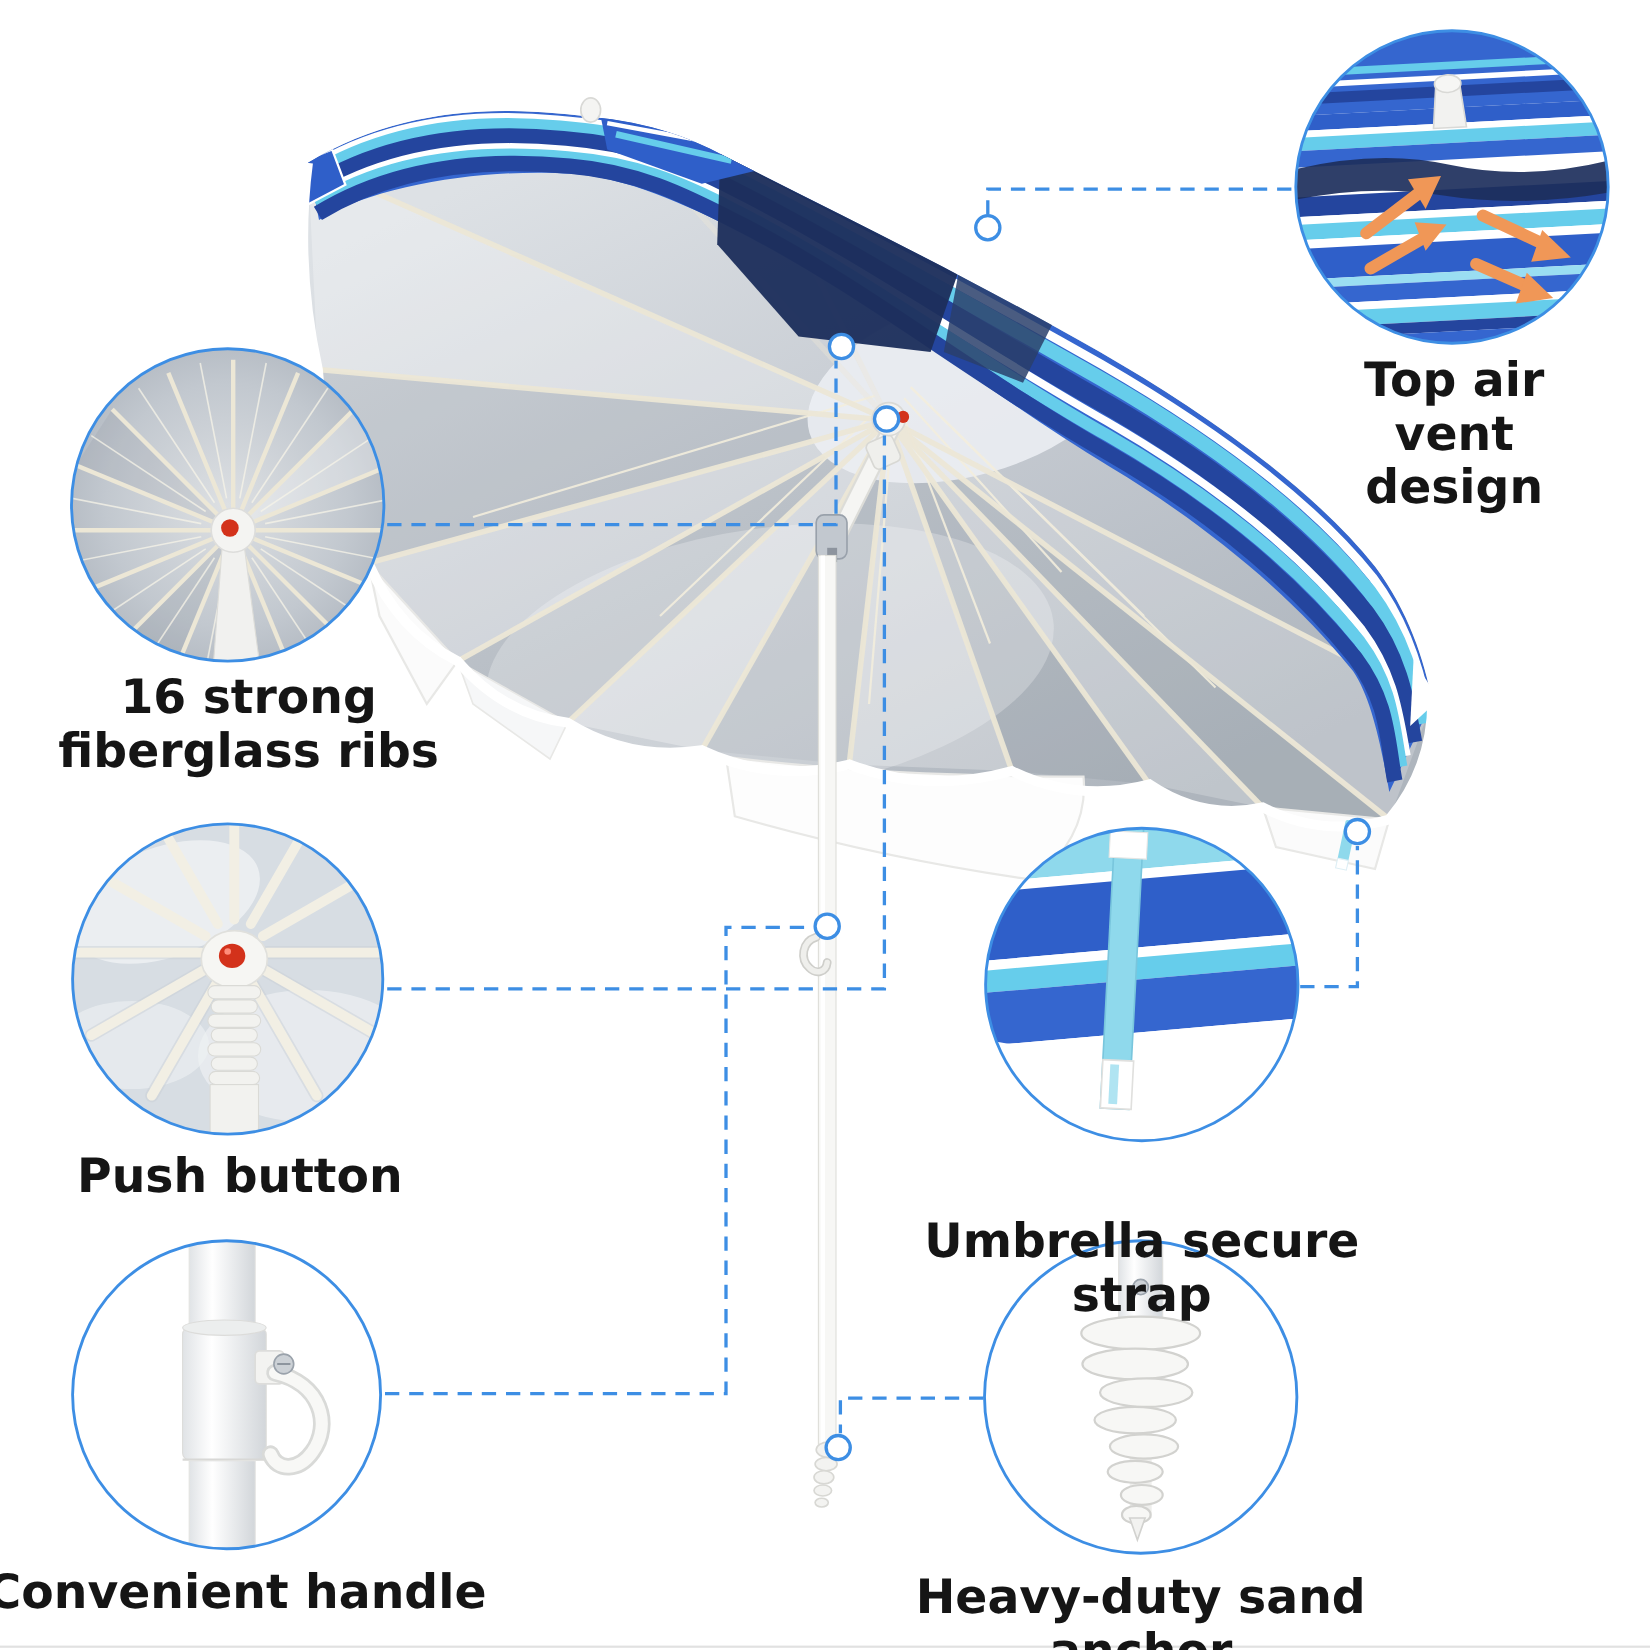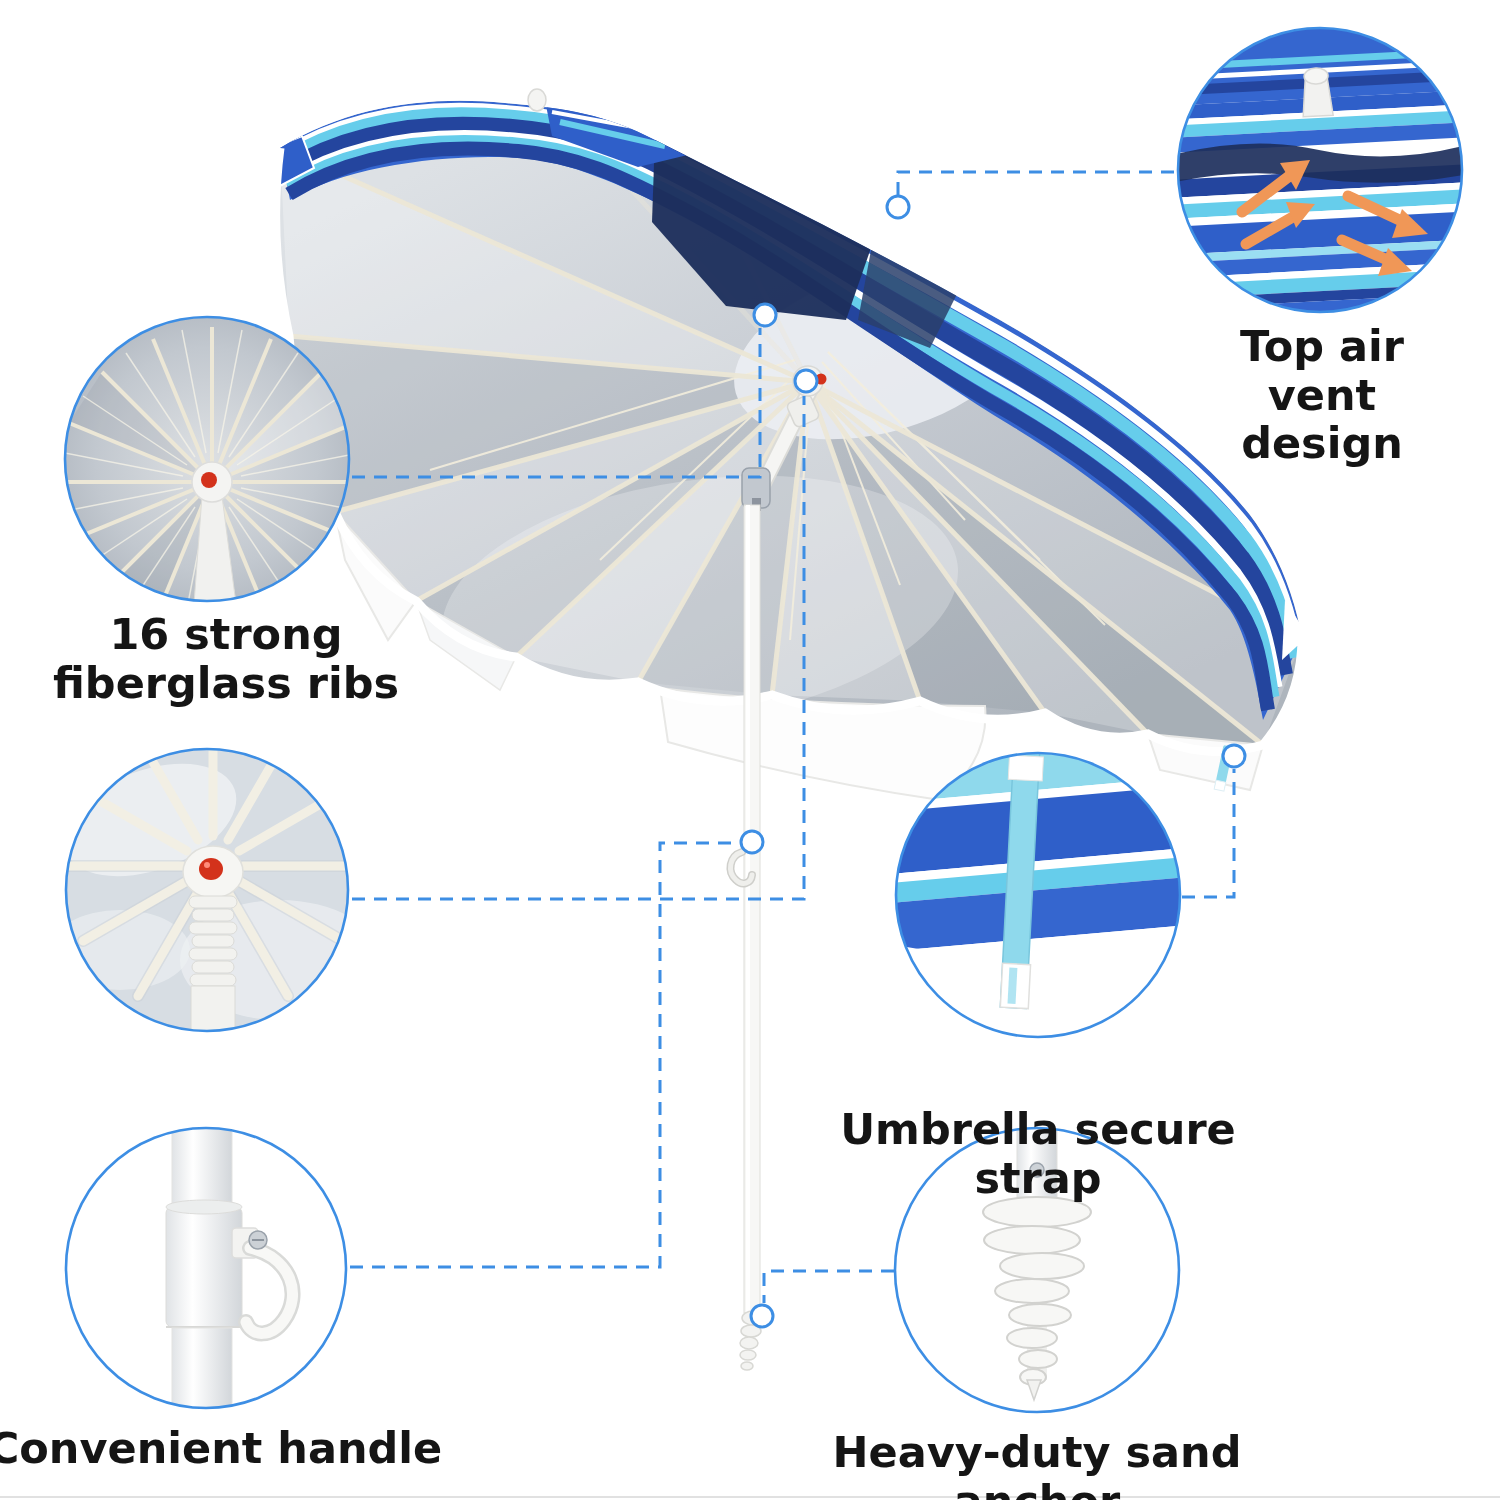--- a/index.html
+++ b/index.html
@@ -389,16 +389,17 @@
     <circle class="marker" cx="762" cy="1316" r="11"></circle>
   </g>
 
   <rect x="0" y="1496" width="1500" height="2" fill="#d9d9d9" opacity="0.8"></rect>
 </svg>
 
 <div class="feature-label" style="left:1322px;top:322px;">Top air
 vent design</div>
 <div class="feature-label" style="left:226px;top:610px;text-align:center;">16 strong
 fiberglass ribs</div>
+<div class="feature-label" style="left:218px;top:1046px;">Push button</div>
 <div class="feature-label" style="left:215px;top:1424px;">Convenient handle</div>
 <div class="feature-label" style="left:1038px;top:1105px;">Umbrella secure strap</div>
 <div class="feature-label" style="left:1037px;top:1428px;">Heavy-duty sand anchor</div>
 </div>
 
 </body></html>

